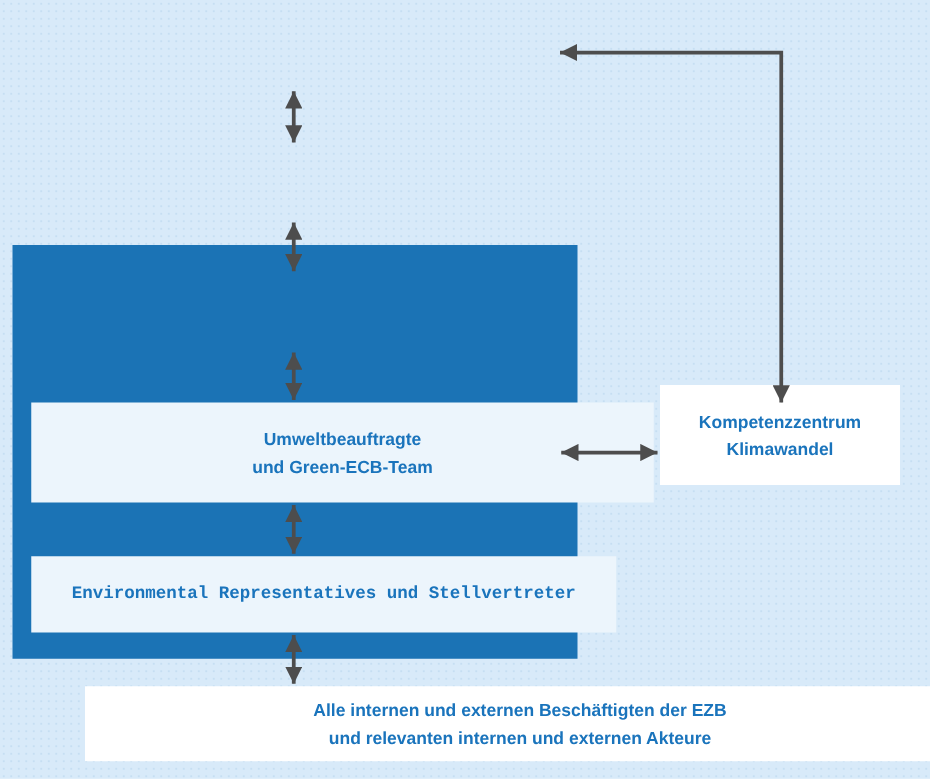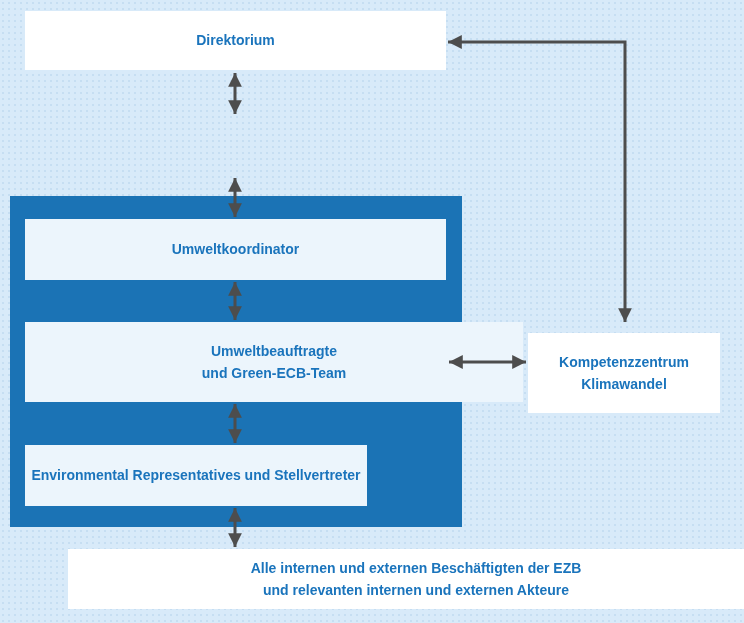--- a/index.html
+++ b/index.html
@@ -40,43 +40,41 @@
     left: 10px;
     top: 196px;
     width: 452px;
     height: 331px;
     background: #1b73b5;
   }
   #n-direktorium { left: 25px; top: 11px;  width: 421px; height: 59px; }
   #n-cso         { left: 25px; top: 115px; width: 421px; height: 61px; }
   #n-koordinator { left: 25px; top: 219px; width: 421px; height: 61px; }
   #n-beauftragte { left: 25px; top: 322px; width: 498px; height: 80px; }
-  #n-envreps     { left: 25px; top: 445px; width: 342px; height: 61px; }
-  #n-kompetenz   { left: 528px; top: 333px; width: 192px; height: 80px; }
+  #n-envreps     { left: 25px; top: 445px; width: 468px; height: 61px; font-family: Liberation Mono, monospace; }
+  #n-kompetenz   { left: 528px; top: 308px; width: 192px; height: 80px; }
   #n-alle        { left: 24px; top: 549px; width: 696px; height: 60px; margin-left: 44px; }
   .arrow-layer {
     position: absolute;
     left: 0;
     top: 0;
     width: 744px;
     height: 623px;
     pointer-events: none;
   }
 </style>
 </head>
 <body>
 
 <div class="canvas">
 
   <div class="container-band"></div>
 
-  <div class="node node--white" id="n-direktorium">Direktorium</div>
 
 
-  <div class="node node--light" id="n-koordinator">Umweltkoordinator</div>
 
   <div class="node node--light" id="n-beauftragte">Umweltbeauftragte
 und Green-ECB-Team</div>
 
   <div class="node node--light" id="n-envreps">Environmental Representatives und Stellvertreter</div>
 
   <div class="node node--white" id="n-kompetenz">Kompetenzzentrum
 Klimawandel</div>
 
   <div class="node node--white" id="n-alle">Alle internen und externen Beschäftigten der EZB

